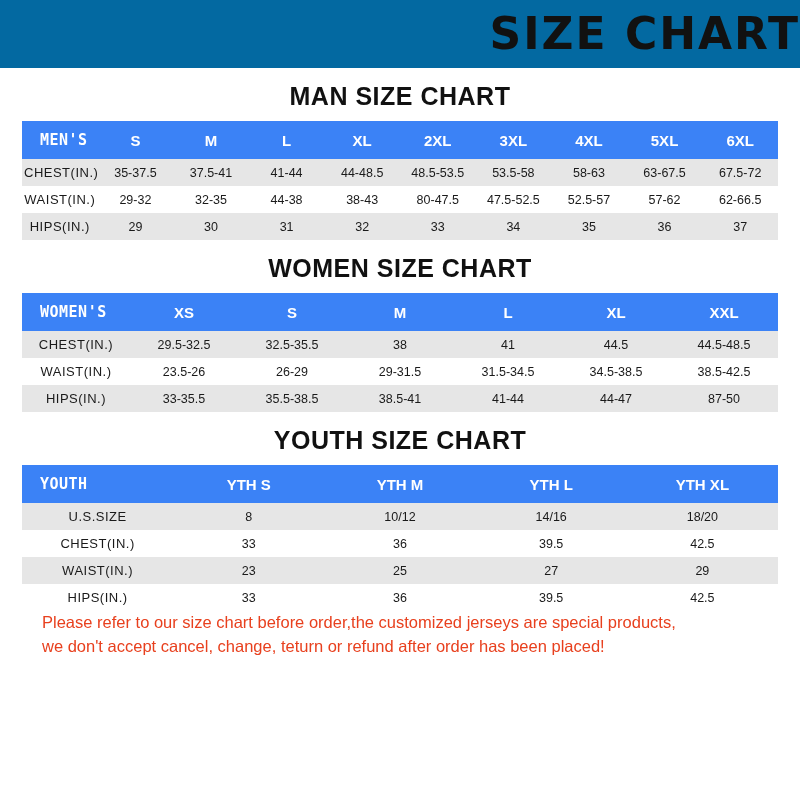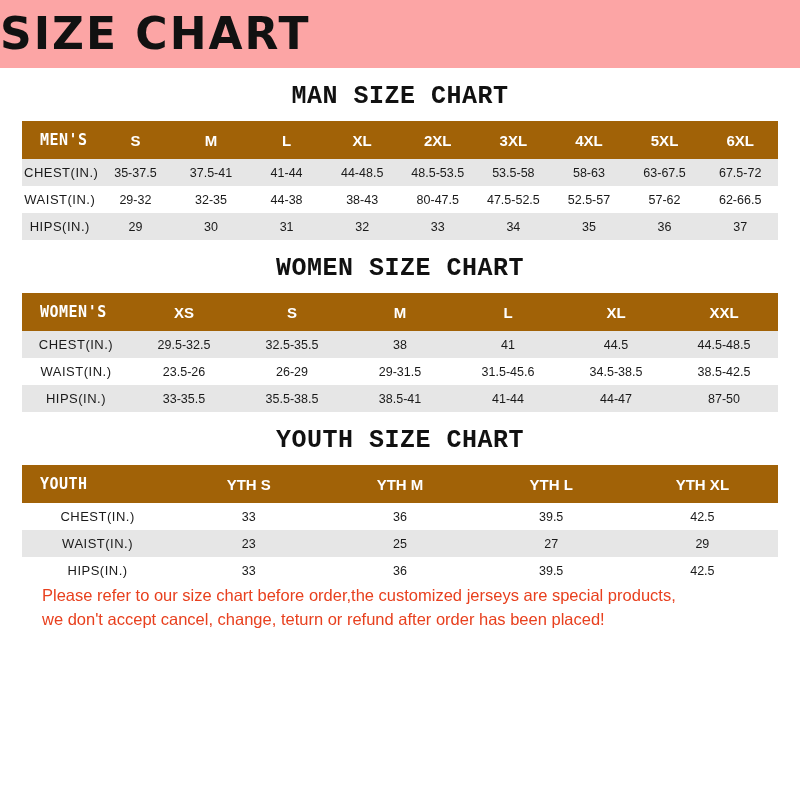--- a/index.html
+++ b/index.html
@@ -16,60 +16,60 @@
   .page {
     width: 800px;
     height: 800px;
     position: relative;
     background: #ffffff;
     box-sizing: border-box;
   }
   .header-band {
     width: 100%;
     height: 68px;
-    background: #fca5a5;
+    background: #0369a1;
     display: flex;
     align-items: center;
-    justify-content: flex-start;
+    justify-content: flex-end;
   }
   .header-title {
     font-family: "DejaVu Sans", sans-serif;
     font-weight: bold;
     font-size: 44px;
     letter-spacing: 2px;
     color: #111111;
     line-height: 1;
   }
   .content {
     padding: 0 22px;
     box-sizing: border-box;
   }
   .section-title {
     text-align: center;
-    font-family: Liberation Mono, monospace;
+    font-family: Liberation Sans, sans-serif;
     font-weight: bold;
     font-size: 25px;
     color: #111111;
     letter-spacing: 0.5px;
     margin: 14px 0 10px 0;
   }
   table.chart {
     width: 100%;
     border-collapse: collapse;
     table-layout: fixed;
   }
   table.chart th, table.chart td {
     text-align: center;
     font-size: 12.5px;
     color: #1a1a1a;
     padding: 6px 2px;
     font-family: "Liberation Sans", sans-serif;
   }
   table.chart thead th {
-    background: #a16207;
+    background: #3b82f6;
     color: #ffffff;
     font-size: 15px;
     padding: 10px 8px;
     font-weight: bold;
   }
   table.chart thead th.rowlabel {
     text-align: left;
     padding-left: 18px;
     font-family: "DejaVu Sans Mono", monospace;
     font-size: 15px;
@@ -180,21 +180,21 @@
           <td>38</td>
           <td>41</td>
           <td>44.5</td>
           <td>44.5-48.5</td>
         </tr>
         <tr class="rowB">
           <td class="rowlabel">WAIST(IN.)</td>
           <td>23.5-26</td>
           <td>26-29</td>
           <td>29-31.5</td>
-          <td>31.5-45.6</td>
+          <td>31.5-34.5</td>
           <td>34.5-38.5</td>
           <td>38.5-42.5</td>
         </tr>
         <tr class="rowC">
           <td class="rowlabel">HIPS(IN.)</td>
           <td>33-35.5</td>
           <td>35.5-38.5</td>
           <td>38.5-41</td>
           <td>41-44</td>
           <td>44-47</td>
@@ -208,20 +208,27 @@
       <thead>
         <tr>
           <th class="rowlabel">YOUTH</th>
           <th>YTH S</th>
           <th>YTH M</th>
           <th>YTH L</th>
           <th>YTH XL</th>
         </tr>
       </thead>
       <tbody>
+        <tr class="rowA">
+          <td class="rowlabel">U.S.SIZE</td>
+          <td>8</td>
+          <td>10/12</td>
+          <td>14/16</td>
+          <td>18/20</td>
+        </tr>
         <tr class="rowB">
           <td class="rowlabel">CHEST(IN.)</td>
           <td>33</td>
           <td>36</td>
           <td>39.5</td>
           <td>42.5</td>
         </tr>
         <tr class="rowC">
           <td class="rowlabel">WAIST(IN.)</td>
           <td>23</td>

